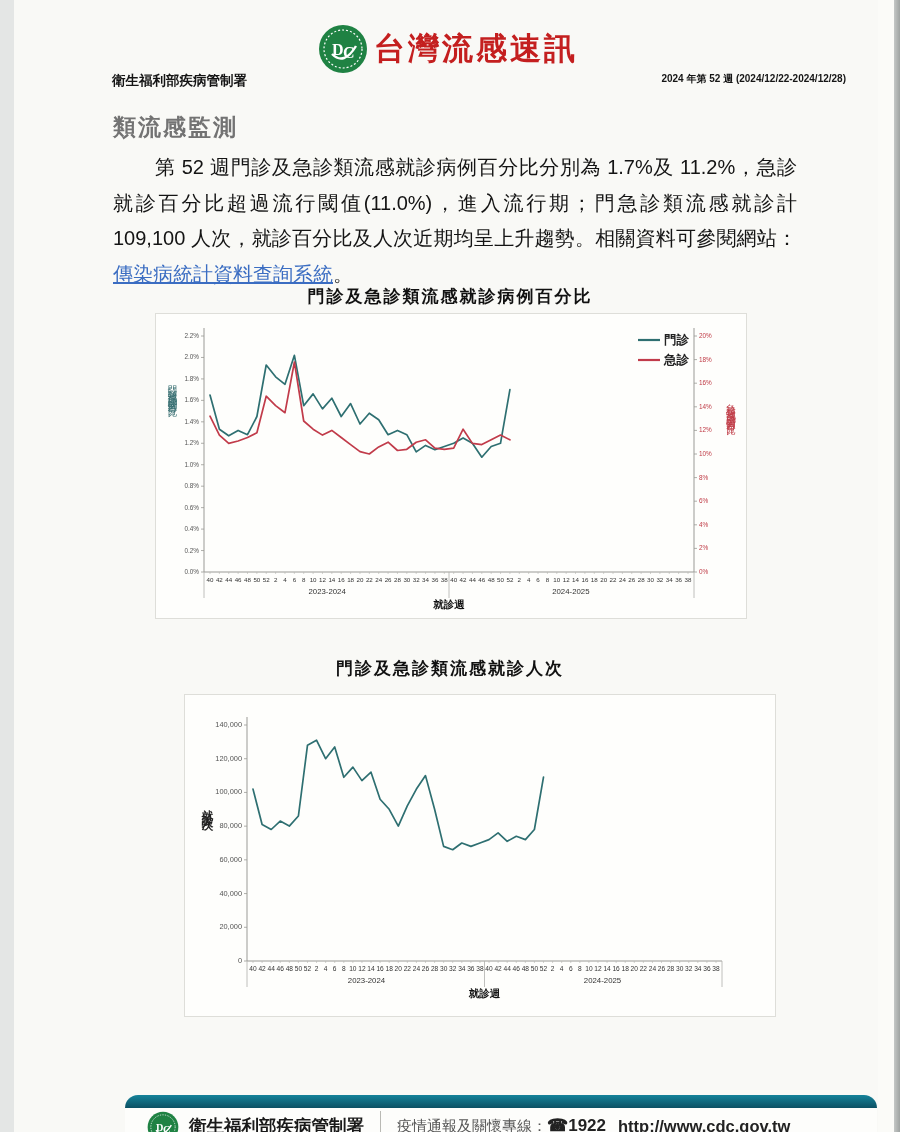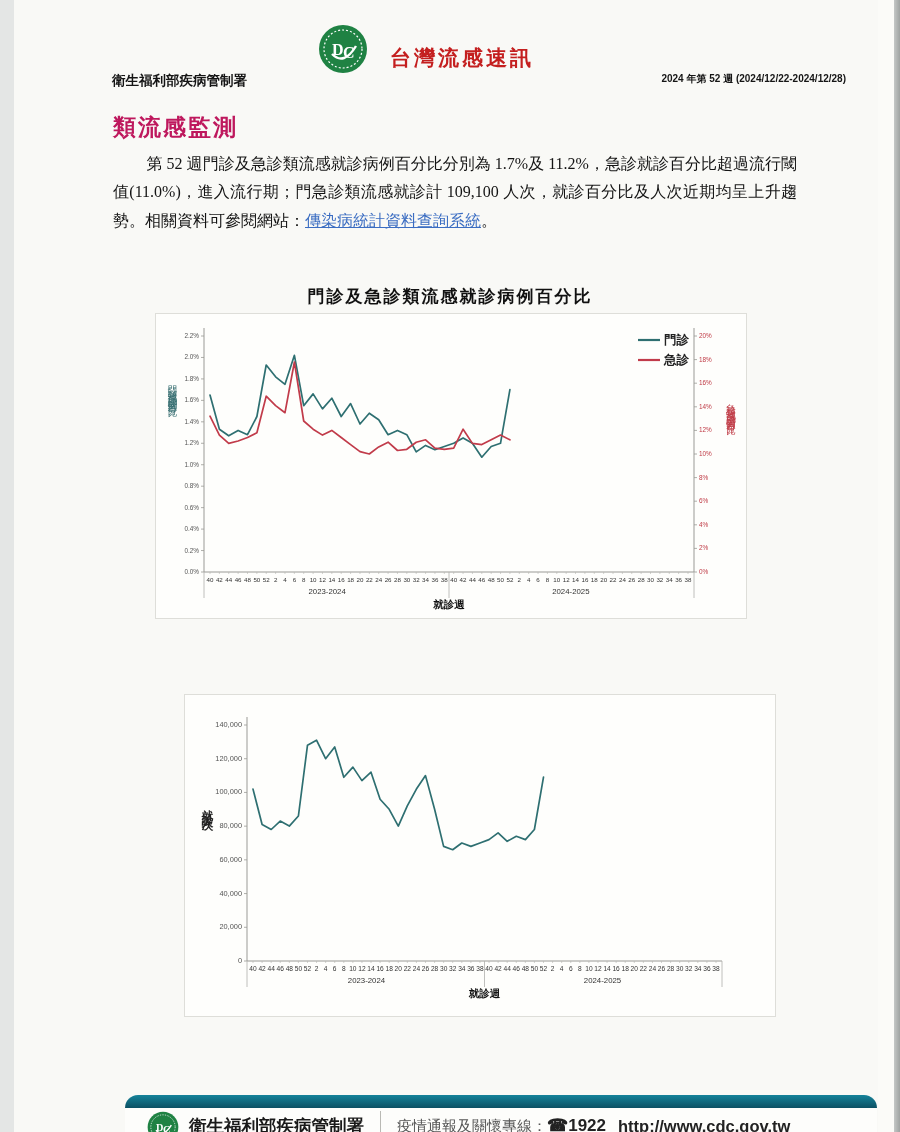--- a/index.html
+++ b/index.html
@@ -11,32 +11,32 @@
   .page{
     position:absolute;left:14px;top:0;width:864px;height:1132px;
     background:#f9f9f6;overflow:hidden;
   }
   .edge-white{position:absolute;left:878px;top:0;width:16px;height:1132px;background:#fbfbf8;}
   .edge-gray{position:absolute;left:894px;top:0;width:6px;height:1132px;
     background:linear-gradient(90deg,#c4c7c6,#9fa3a2);}
   
   .logo{position:absolute;left:304px;top:24px;width:50px;height:50px;}
   .nl-title{
-    position:absolute;left:360px;top:28px;margin:16px;
-    font-family:"Liberation Serif",serif;font-size:21px;font-weight:bold;
+    position:absolute;left:360px;top:28px;margin:0;
+    font-family:"Liberation Serif",serif;font-size:31px;font-weight:bold;
     color:#c41f1f;letter-spacing:3px;white-space:nowrap;
   }
   .agency-top{position:absolute;left:98px;top:72px;font-size:13.5px;font-weight:bold;color:#151515;}
   .issue{position:absolute;right:32px;top:72px;font-size:10px;font-weight:bold;color:#151515;}
   
-  .sec-heading{position:absolute;left:99px;top:112px;margin:0;font-size:23px;font-weight:bold;color:#be185d;
+  .sec-heading{position:absolute;left:99px;top:112px;margin:0;font-size:23px;font-weight:bold;color:#737373;
     font-family:"Liberation Serif",serif;letter-spacing:2px;}
   .summary{
     position:absolute;left:99px;top:150px;width:684px;margin:0;
-    font-family:Liberation Serif, serif;font-size:16px;line-height:1.78;
+    font-family:Liberation Sans, sans-serif;font-size:20px;line-height:1.78;
     color:#141414;text-indent:2.1em;text-align:justify;
   }
   .summary a{color:#3b6dc2;text-decoration:underline;}
   
   .chart-title{position:absolute;left:141px;width:590px;text-align:center;
     font-family:Liberation Serif, serif;font-size:17px;font-weight:bold;color:#111;letter-spacing:2px;}
   #chart1-title{top:285px;}
   #chart2-title{top:657px;}
   .panel{position:absolute;left:141px;background:#fefefc;border:1px solid #deded9;}
   #chart1-panel{top:313px;width:590px;height:304px;}
@@ -254,20 +254,21 @@
           <text x="293" y="294" font-size="10.5" fill="#111" text-anchor="middle" font-family="&quot;Liberation Sans&quot;,sans-serif" font-weight="bold">就診週</text>
           <polyline points="54.0,81.0 63.4,115.3 72.7,121.8 82.1,116.4 91.5,120.7 100.9,102.5 110.2,51.0 119.6,62.8 129.0,70.3 138.4,41.3 147.7,91.7 157.1,79.9 166.5,94.9 175.8,84.2 185.2,102.5 194.6,89.6 204.0,110.0 213.3,99.2 222.7,105.7 232.1,120.7 241.5,116.4 250.8,120.7 260.2,137.9 269.6,131.4 278.9,135.7 288.3,132.5 297.7,129.3 307.1,123.9 316.4,129.3 325.8,143.2 335.2,132.5 344.5,129.3 353.9,75.6" fill="none" stroke="#2e6f71" stroke-width="1.7" stroke-linejoin="round" stroke-linecap="round"></polyline>
           <polyline points="54.0,102.2 63.4,121.1 72.7,129.4 82.1,127.0 91.5,123.5 100.9,118.8 110.2,82.2 119.6,91.6 129.0,98.7 138.4,48.0 147.7,107.0 157.1,115.2 166.5,121.1 175.8,116.4 185.2,123.5 194.6,130.6 204.0,137.6 213.3,140.0 222.7,132.9 232.1,128.2 241.5,136.5 250.8,135.3 260.2,128.2 269.6,125.8 278.9,134.1 288.3,135.3 297.7,134.1 307.1,115.2 316.4,129.4 325.8,130.6 335.2,125.8 344.5,121.1 353.9,125.8" fill="none" stroke="#c13b4a" stroke-width="1.7" stroke-linejoin="round" stroke-linecap="round"></polyline>
           <line x1="482" y1="26" x2="504" y2="26" stroke="#2e6f71" stroke-width="2.2"></line>
           <text x="508" y="30" font-size="12.5" fill="#222" text-anchor="start" font-family="&quot;Liberation Sans&quot;,sans-serif" font-weight="bold">門診</text>
           <line x1="482" y1="46" x2="504" y2="46" stroke="#c13b4a" stroke-width="2.2"></line>
           <text x="508" y="50" font-size="12.5" fill="#222" text-anchor="start" font-family="&quot;Liberation Sans&quot;,sans-serif" font-weight="bold">急診</text>
         </svg></div>
   </div>
 
+  <div class="chart-title" id="chart2-title">門診及急診類流感就診人次</div>
   <div class="panel" id="chart2-panel">
     <div class="vlabel" id="c2-ylabel">就診人次</div>
     <div class="svg-holder" id="chart2-svg"><svg width="590" height="321" viewBox="0 0 590 321">
           <line x1="62" y1="22" x2="62" y2="266" stroke="#9a9a96" stroke-width="1"></line>
           <line x1="62" y1="266" x2="537" y2="266" stroke="#9a9a96" stroke-width="1"></line>
           <line x1="59" y1="30" x2="62" y2="30" stroke="#9a9a96" stroke-width="0.8"></line>
           <text x="57" y="32" font-size="7.4" fill="#555" text-anchor="end" font-family="&quot;Liberation Sans&quot;,sans-serif">140,000</text>
           <line x1="59" y1="63.714285714285715" x2="62" y2="63.714285714285715" stroke="#9a9a96" stroke-width="0.8"></line>
           <text x="57" y="65.71428571428572" font-size="7.4" fill="#555" text-anchor="end" font-family="&quot;Liberation Sans&quot;,sans-serif">120,000</text>
           <line x1="59" y1="97.42857142857143" x2="62" y2="97.42857142857143" stroke="#9a9a96" stroke-width="0.8"></line>

